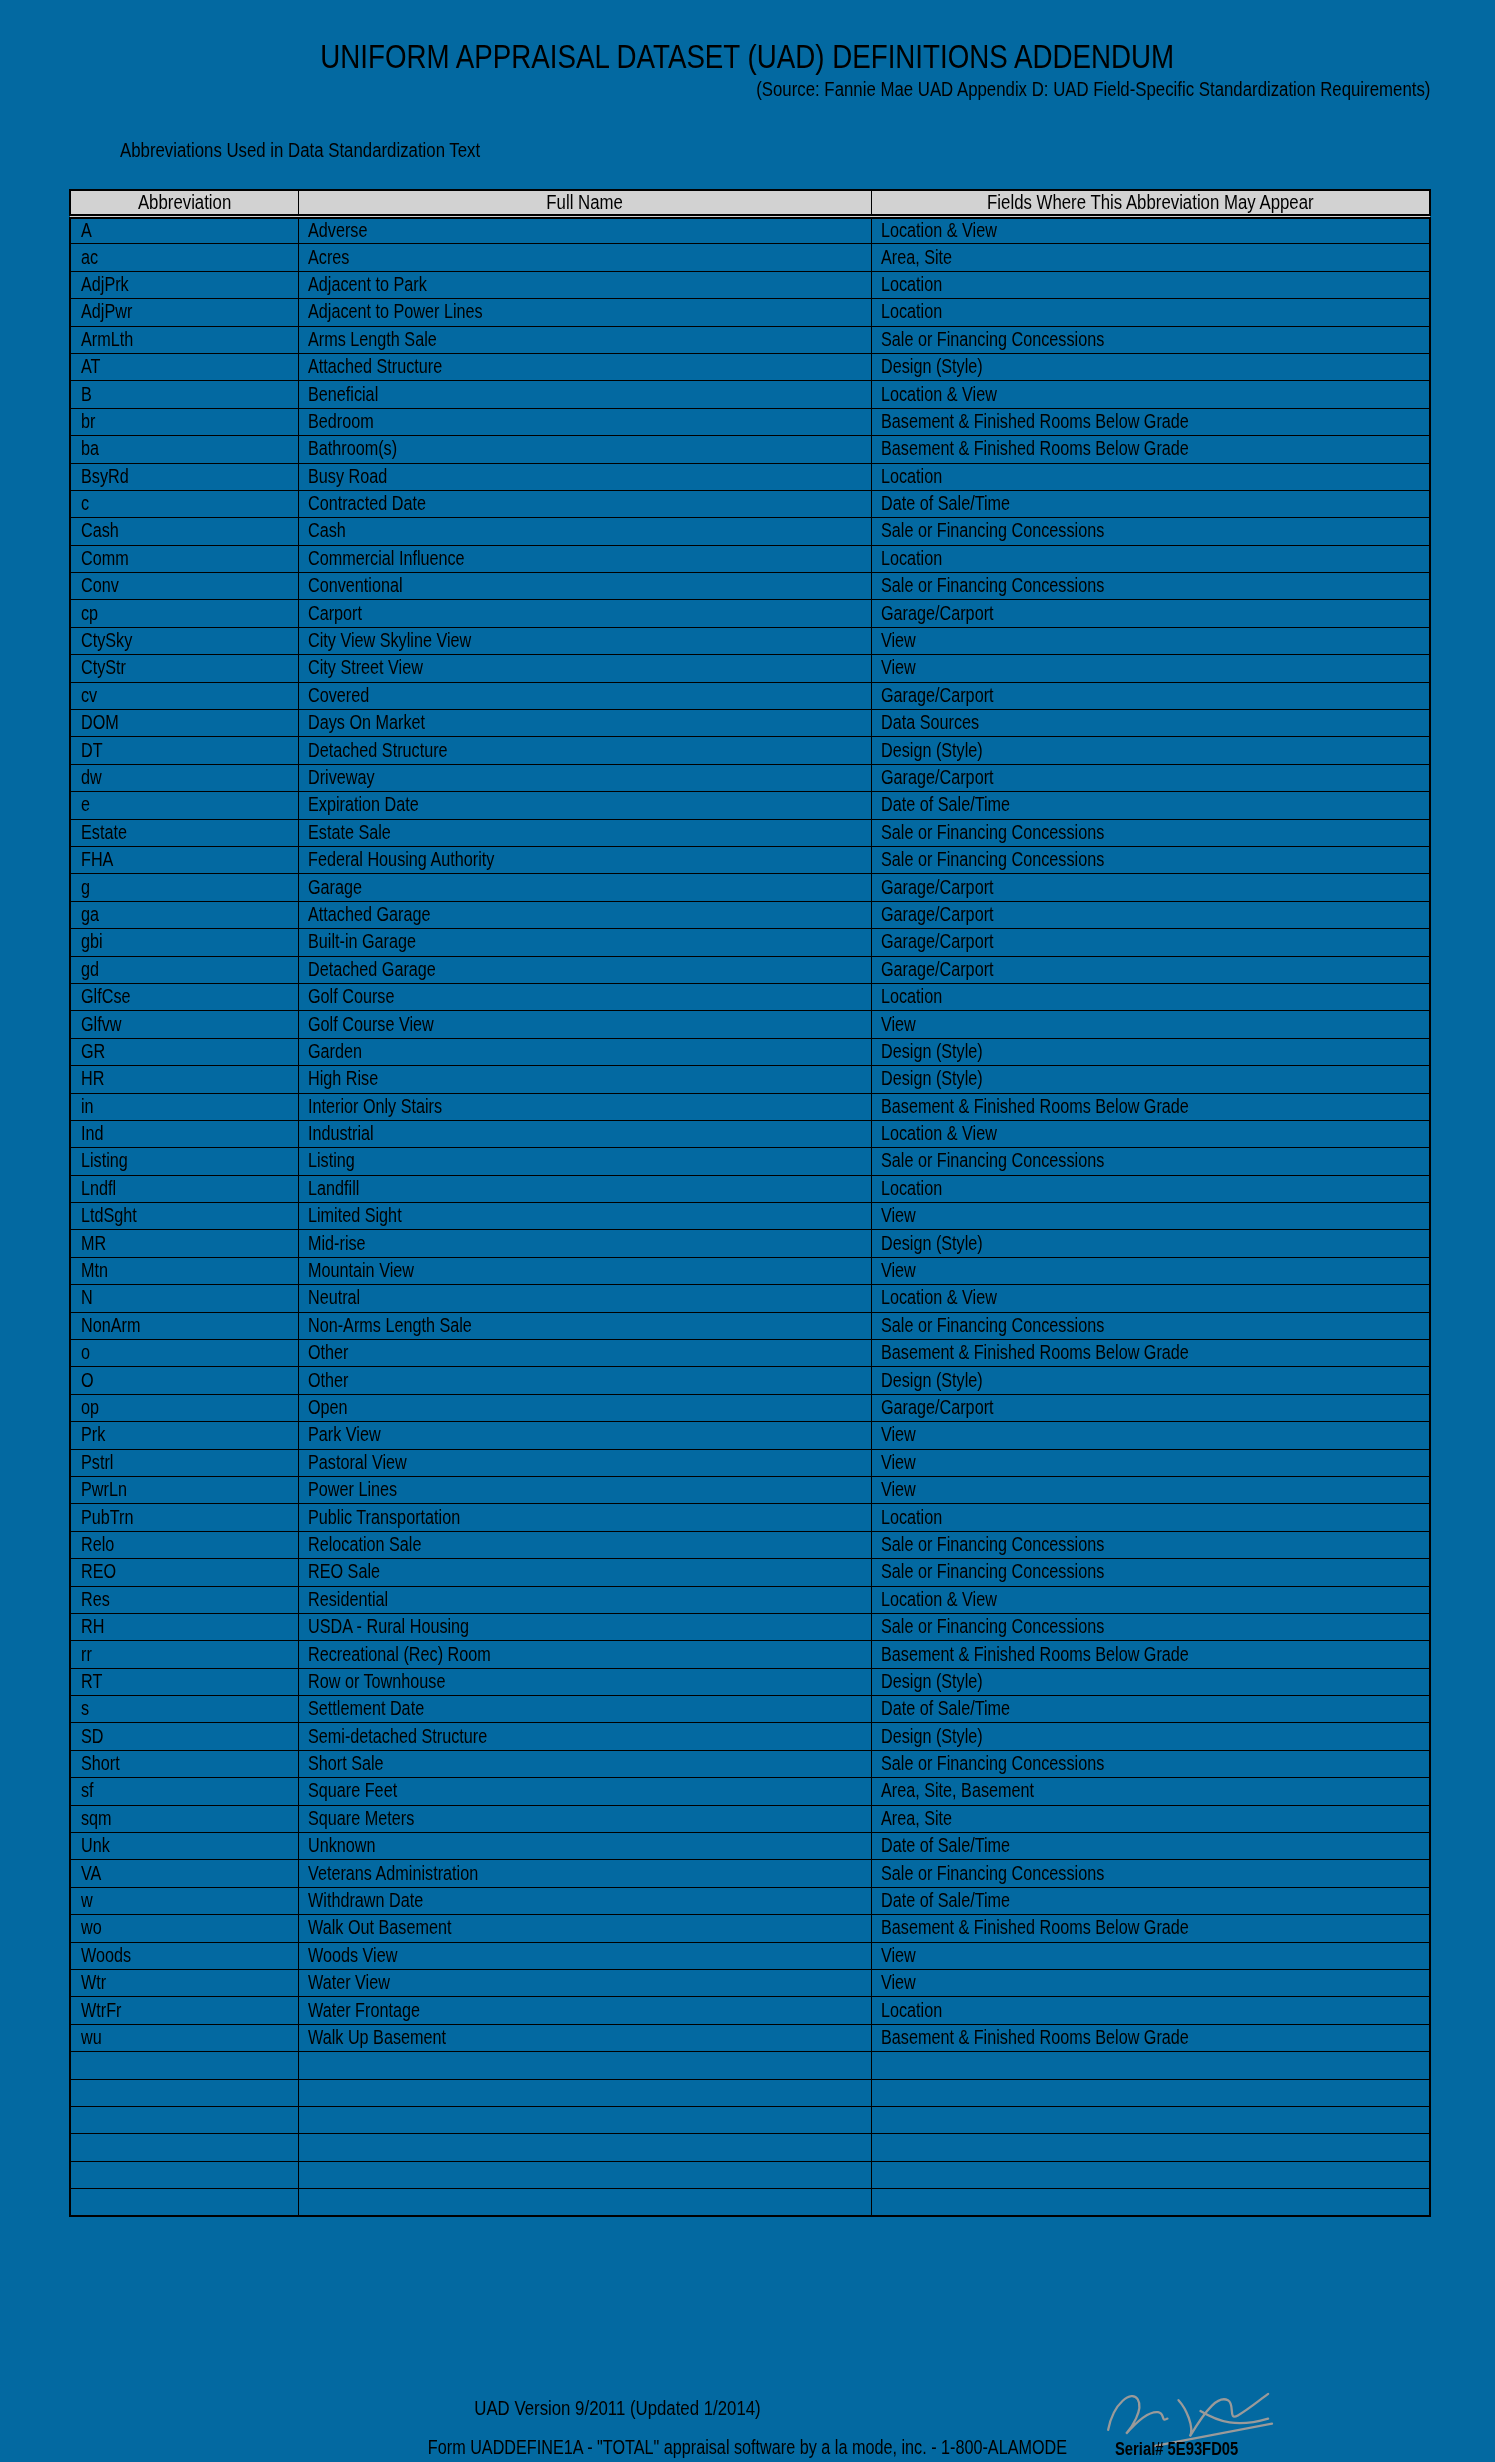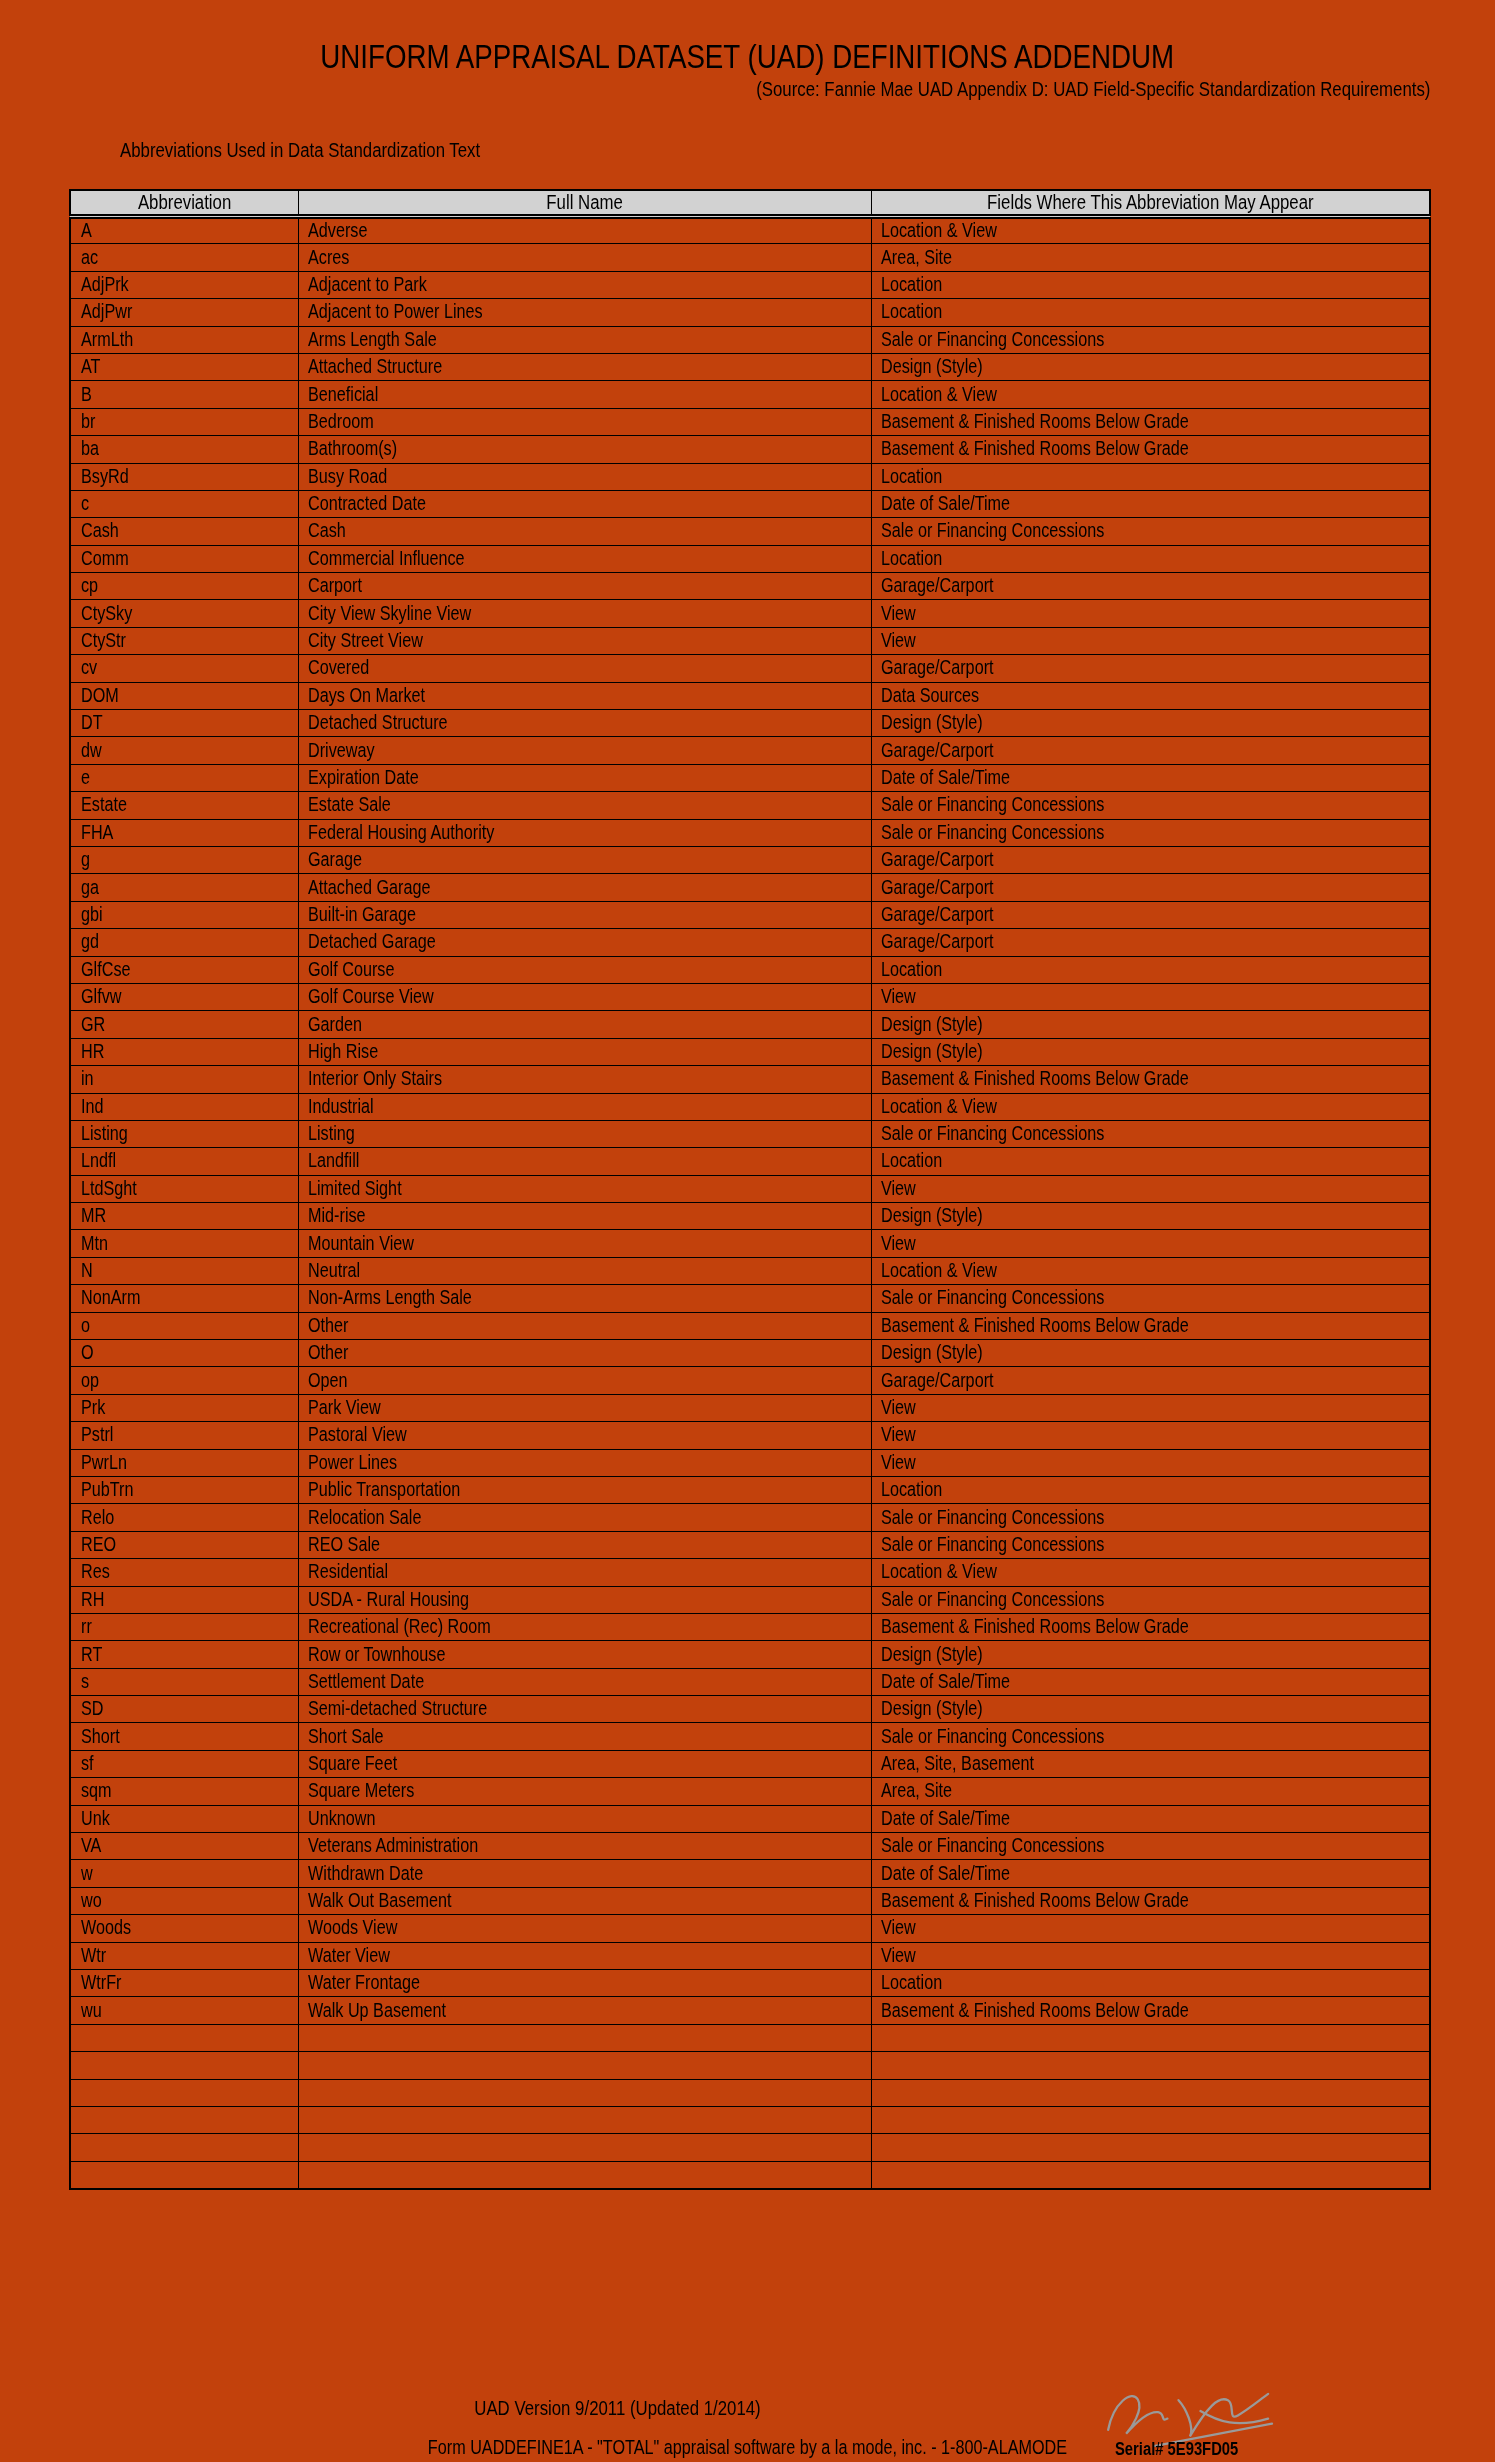--- a/index.html
+++ b/index.html
@@ -1,20 +1,20 @@
 <!DOCTYPE html>
 <html style="--header-bg: #d2d2d2;font-size:14px"><head>
 <meta charset="utf-8">
 <style>
   * { margin:0; padding:0; box-sizing:border-box; }
   html,body { background:#ffffff; }
   body { font-family:"Liberation Sans", sans-serif; color:#000; }
   .page {
     position:relative; width:1495px; height:2462px;
-    background:#c2410c; overflow:hidden;
+    background:#0369a1; overflow:hidden;
   }
   .cond { display:inline-block; transform:scaleX(.84); transform-origin:50% 50%; white-space:nowrap; }
   .cond-left { transform-origin:0 50%; }
   .title-line {
     position:absolute; top:40px; left:0; width:1495px;
     text-align:center; font-size:33px; line-height:33px; letter-spacing:0;
   }
   .subtitle-line {
     position:absolute; top:79px; left:0; width:1495px;
     text-align:right; font-size:20px; line-height:21px;
@@ -154,20 +154,25 @@
           <td><span class="cond cond-left">Cash</span></td>
           <td><span class="cond cond-left">Cash</span></td>
           <td><span class="cond cond-left">Sale or Financing Concessions</span></td>
         </tr>
         <tr>
           <td><span class="cond cond-left">Comm</span></td>
           <td><span class="cond cond-left">Commercial Influence</span></td>
           <td><span class="cond cond-left">Location</span></td>
         </tr>
         <tr>
+          <td><span class="cond cond-left">Conv</span></td>
+          <td><span class="cond cond-left">Conventional</span></td>
+          <td><span class="cond cond-left">Sale or Financing Concessions</span></td>
+        </tr>
+        <tr>
           <td><span class="cond cond-left">cp</span></td>
           <td><span class="cond cond-left">Carport</span></td>
           <td><span class="cond cond-left">Garage/Carport</span></td>
         </tr>
         <tr>
           <td><span class="cond cond-left">CtySky</span></td>
           <td><span class="cond cond-left">City View Skyline View</span></td>
           <td><span class="cond cond-left">View</span></td>
         </tr>
         <tr>

